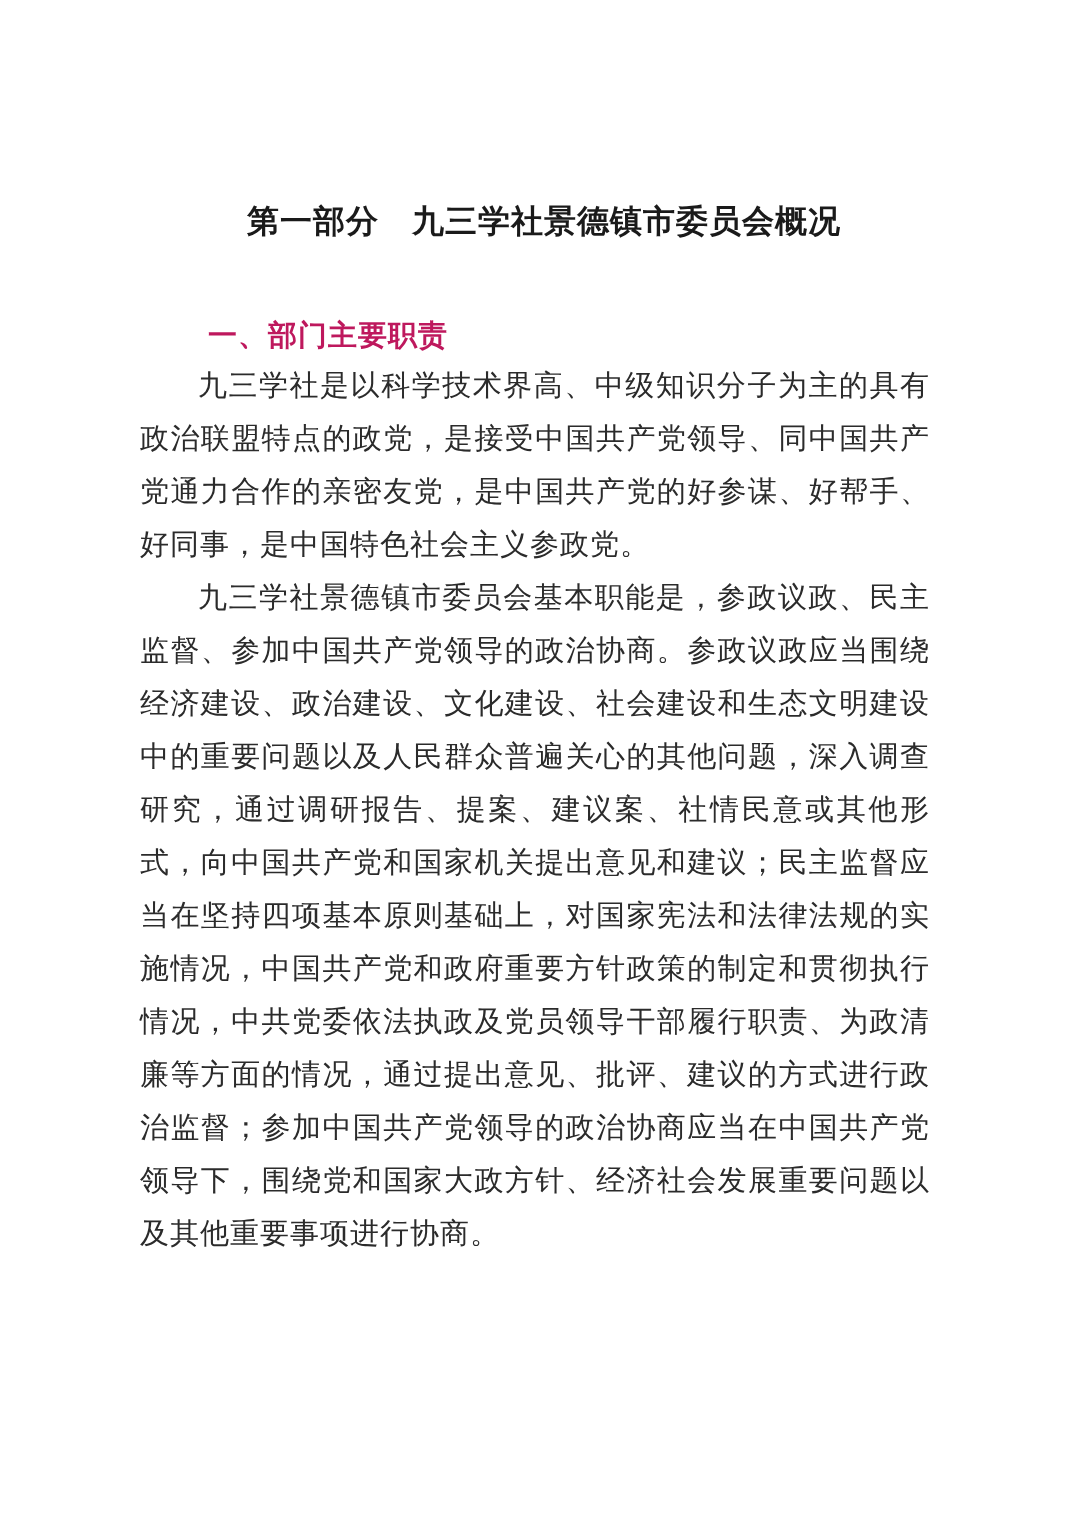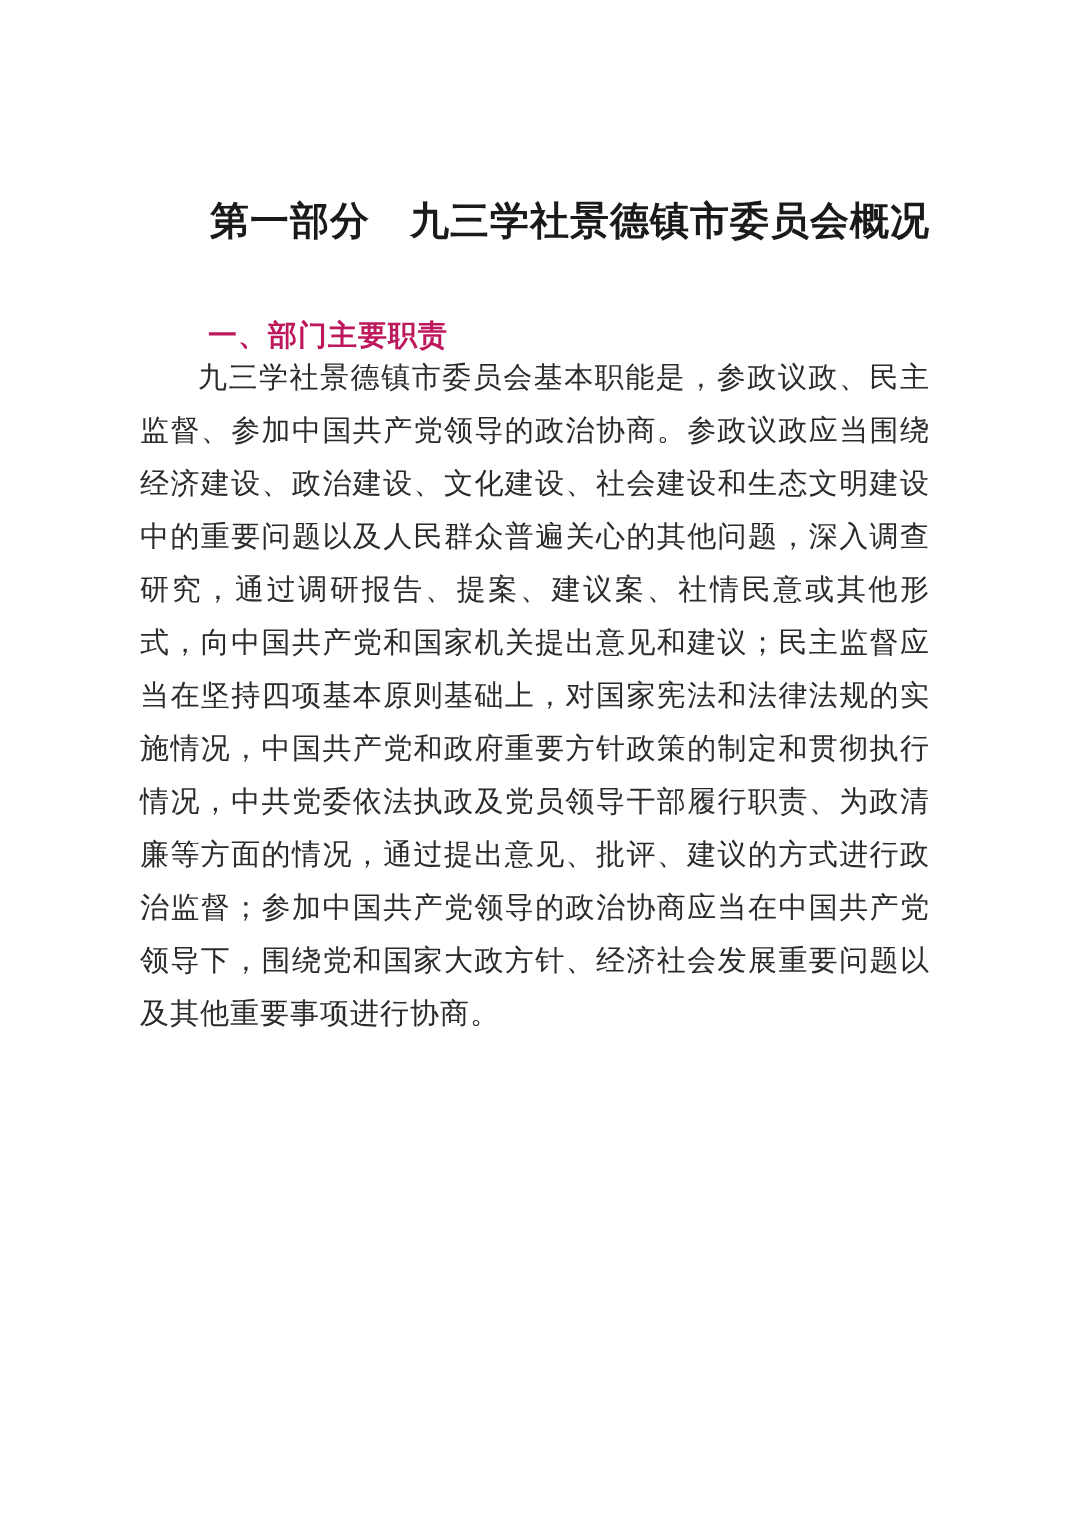--- a/index.html
+++ b/index.html
@@ -16,24 +16,24 @@
     box-sizing: border-box;
     padding: 203px 144px 0 140px;
     overflow: hidden;
     color: #2b2b2b;
     font-family: "Liberation Serif", "DejaVu Serif", serif;
   }
   .doc-title {
     margin: 0;
     padding-left: 18px;
     font-family: "Liberation Sans", "DejaVu Sans", sans-serif;
-    font-size: 39px;
+    font-size: 32px;
     font-weight: bold;
     color: #1a1a1a;
-    text-align: right;
+    text-align: center;
     line-height: 36px;
     letter-spacing: 1px;
     white-space: nowrap;
   }
   .section-heading {
     margin: 80px 0 0 0;
     padding-left: 68px;
     font-family: "Liberation Sans", "DejaVu Sans", sans-serif;
     font-size: 29px;
     font-weight: bold;
@@ -53,14 +53,15 @@
   .body-para.first {
     margin-top: 8px;
   }
 </style>
 </head>
 <body>
 
 <div class="page">
   <h1 class="doc-title">第一部分　九三学社景德镇市委员会概况</h1>
   <h2 class="section-heading">一、部门主要职责</h2>
+  <p class="body-para first">九三学社是以科学技术界高、中级知识分子为主的具有政治联盟特点的政党，是接受中国共产党领导、同中国共产党通力合作的亲密友党，是中国共产党的好参谋、好帮手、好同事，是中国特色社会主义参政党。</p>
   <p class="body-para">九三学社景德镇市委员会基本职能是，参政议政、民主监督、参加中国共产党领导的政治协商。参政议政应当围绕经济建设、政治建设、文化建设、社会建设和生态文明建设中的重要问题以及人民群众普遍关心的其他问题，深入调查研究，通过调研报告、提案、建议案、社情民意或其他形式，向中国共产党和国家机关提出意见和建议；民主监督应当在坚持四项基本原则基础上，对国家宪法和法律法规的实施情况，中国共产党和政府重要方针政策的制定和贯彻执行情况，中共党委依法执政及党员领导干部履行职责、为政清廉等方面的情况，通过提出意见、批评、建议的方式进行政治监督；参加中国共产党领导的政治协商应当在中国共产党领导下，围绕党和国家大政方针、经济社会发展重要问题以及其他重要事项进行协商。</p>
 </div>
 
 </body></html>

